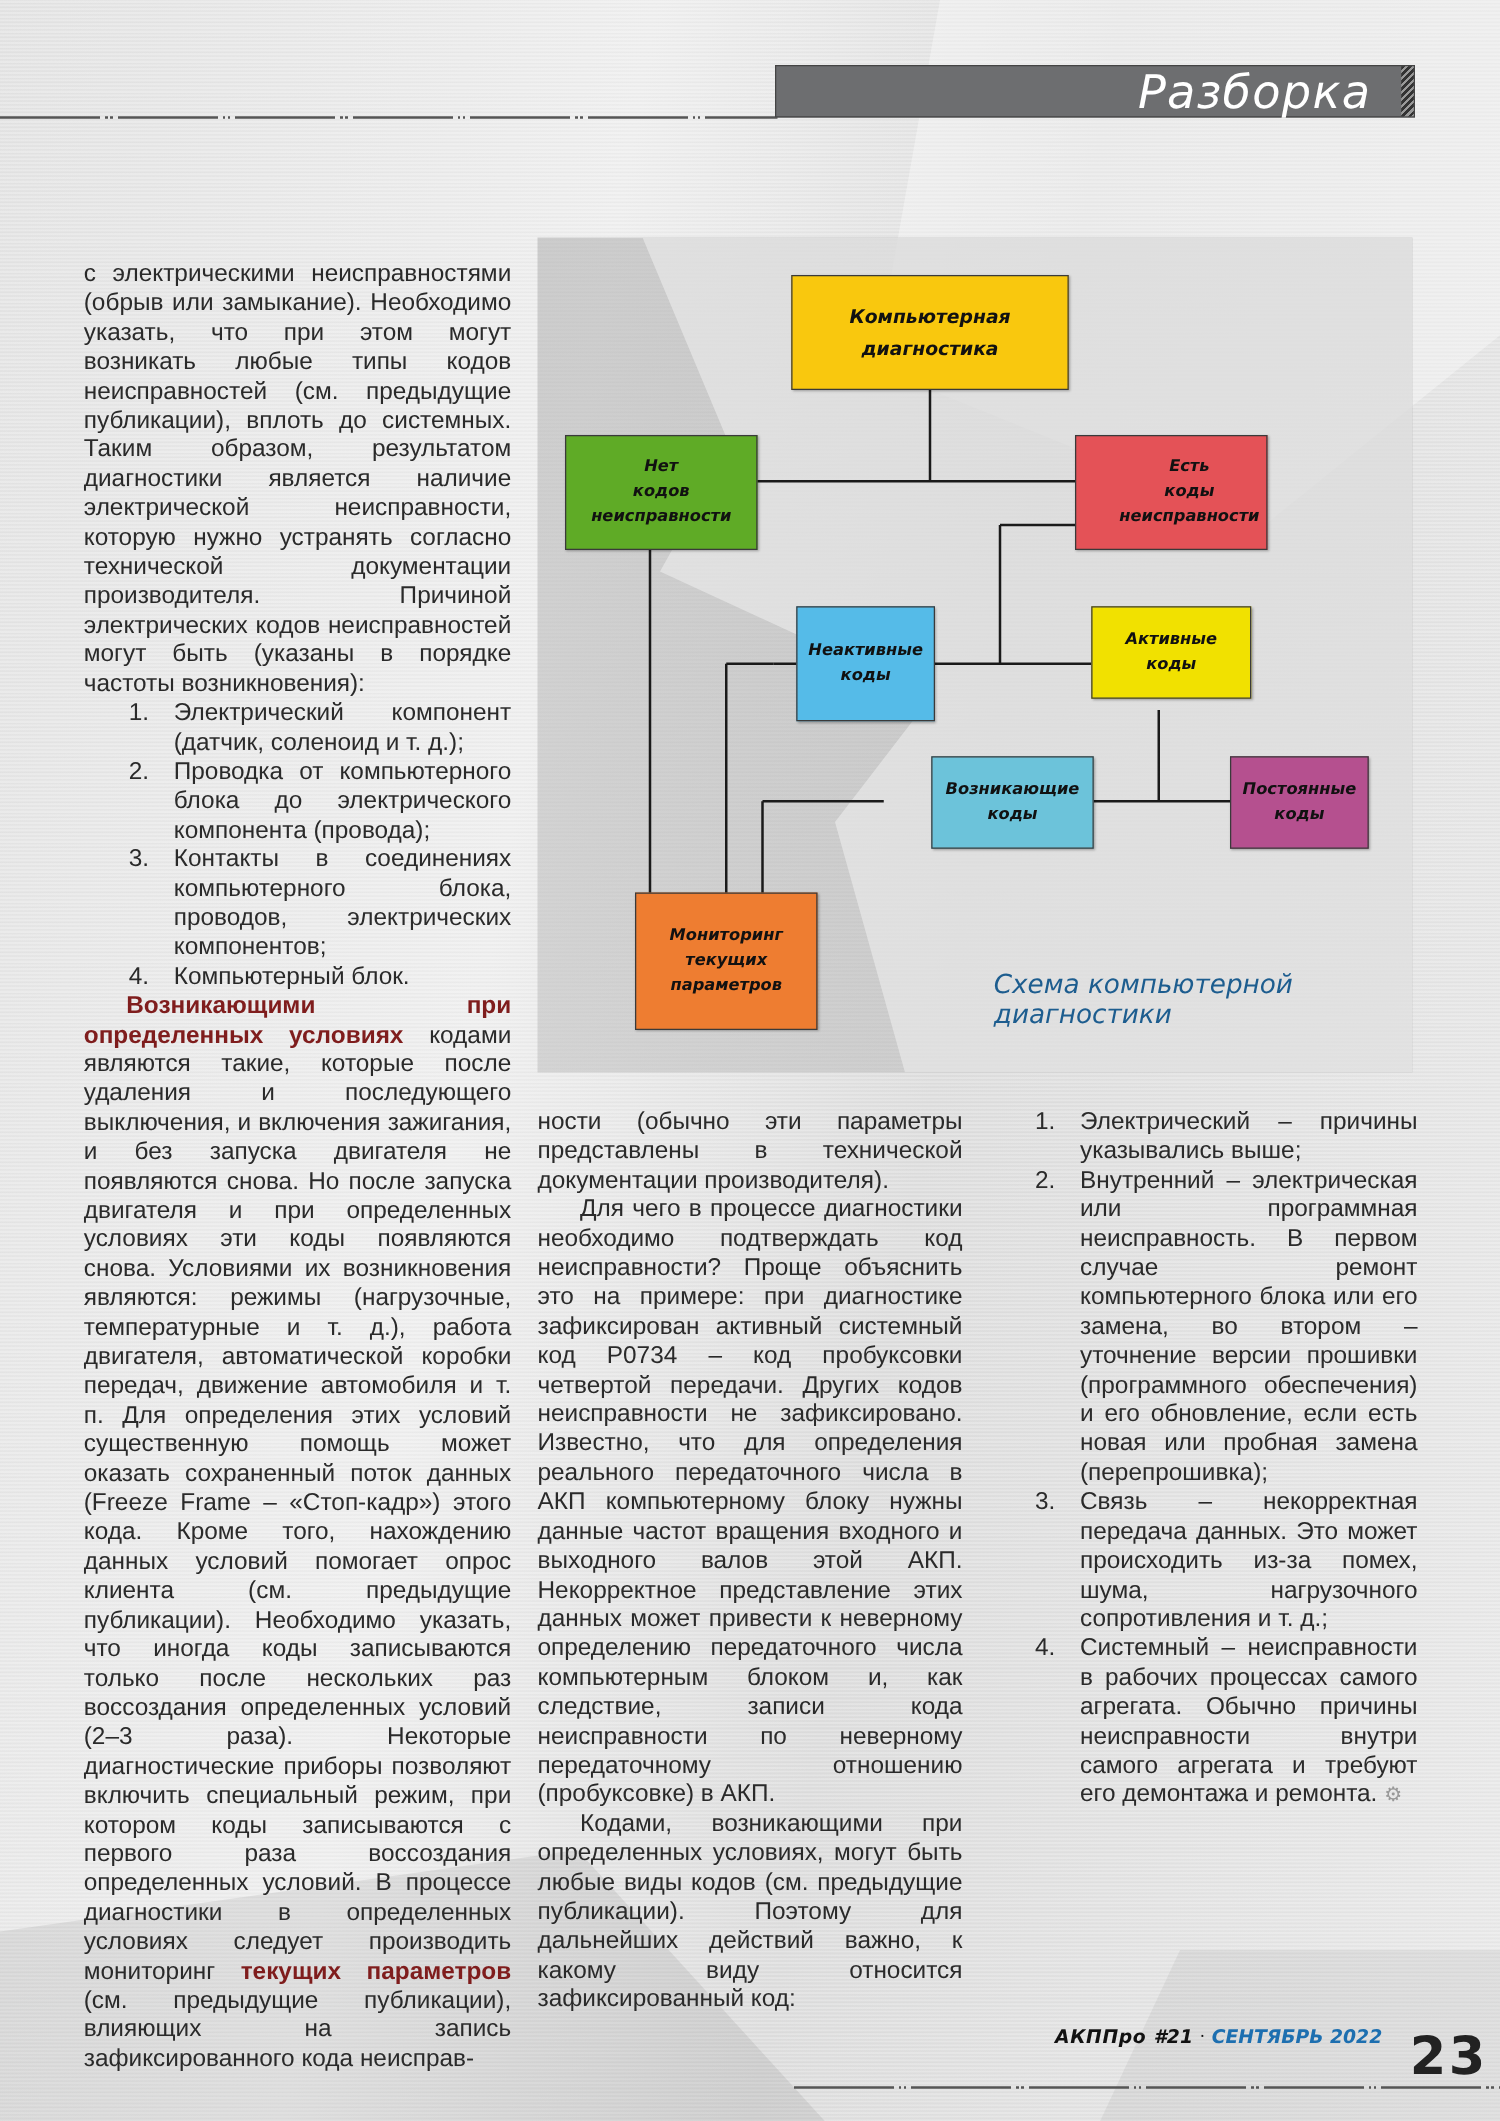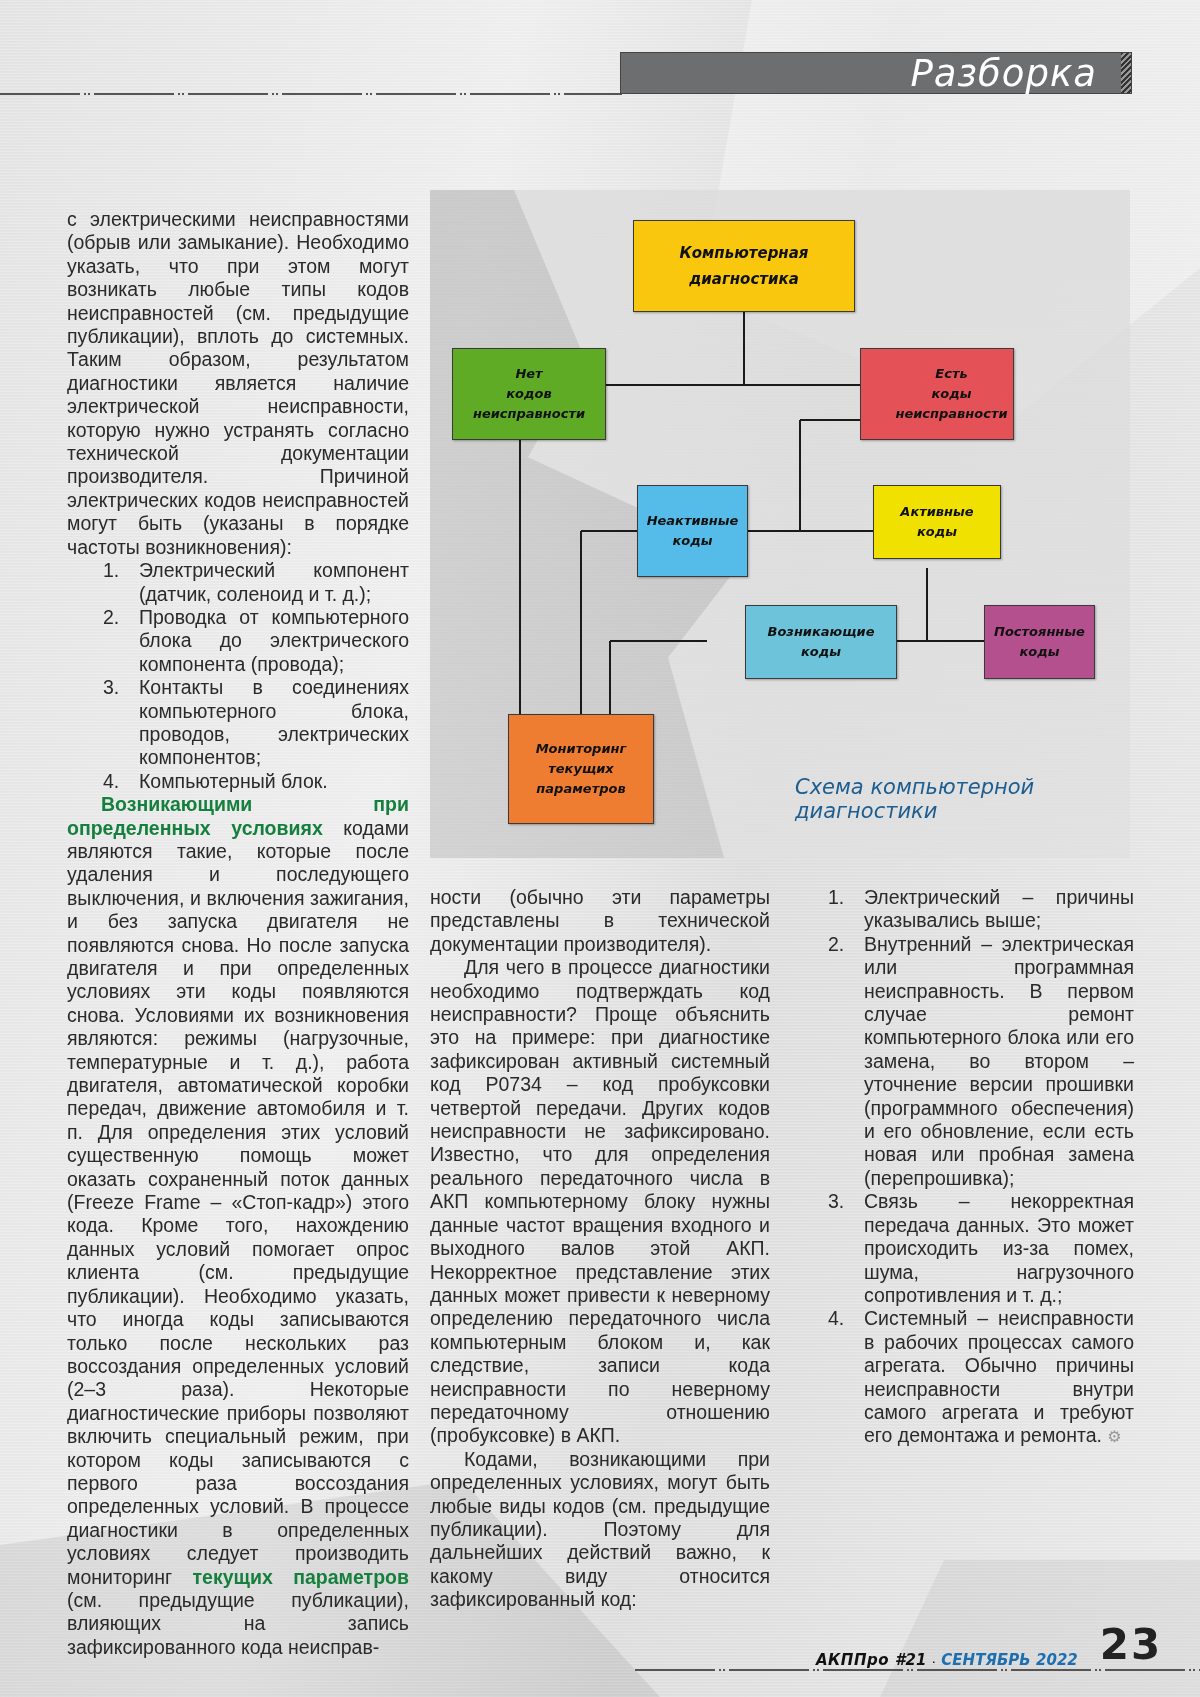--- a/index.html
+++ b/index.html
@@ -37,21 +37,21 @@
   .dash-rule.top { left: 0; top: 93px; width: 622px; }
   .dash-rule.bottom { left: 635px; top: 1669px; width: 565px; }
 
   
   .col { position: absolute; font-size: 19.5px; line-height: 23.4px; text-align: justify; margin-top: 12px; }
   .col p { margin: 0; }
   .col.left { left: 67px; top: 196px; width: 342px; }
   .col.mid { left: 430px; top: 874px; width: 340px; }
   .col.right { left: 822px; top: 874px; width: 312px; }
   .indent { text-indent: 34px; }
-  b { font-weight: bold; color: #15803d; }
+  b { font-weight: bold; color: #7f1d1d; }
   ol { margin: 0; padding: 0; list-style: none; }
   ol li { position: relative; }
   .col.left ol li { padding-left: 72px; }
   .col.left ol li .num { position: absolute; left: 36px; top: 0; }
   .col.right ol li { padding-left: 42px; }
   .col.right ol li .num { position: absolute; left: 6px; top: 0; }
   .gear { color: #999; font-size: 16px; }
 
   
   .diagram {
@@ -72,21 +72,21 @@
     box-shadow: 1px 1px 2px rgba(0,0,0,0.3);
   }
   .node.big { font-size: 15px; line-height: 26px; }
   .caption {
     position: absolute; left: 365px; top: 585px; color: #1d5d8f;
     font-family: "DejaVu Sans", sans-serif; font-style: italic; font-size: 21px; line-height: 24px;
     white-space: pre-line;
   }
 
   
-  .footer { position: absolute; left: 816px; top: 1620px; display: flex; align-items: flex-end; }
+  .footer { position: absolute; left: 844px; top: 1620px; display: flex; align-items: flex-start; }
   .footer .brand { font-family: "DejaVu Sans", sans-serif; font-weight: bold; font-style: italic; font-size: 15px; color: #111; letter-spacing: 0.5px; }
   .footer .issue { font-family: "DejaVu Sans", sans-serif; font-weight: bold; font-style: italic; font-size: 15px; color: #111; margin-left: 6px; }
   .footer .sep { font-size: 15px; color: #111; margin: 0 5px; }
   .footer .date { font-family: "DejaVu Sans", sans-serif; font-weight: bold; font-style: italic; font-size: 15px; color: #1d6fb0; }
   .footer .page { font-family: "DejaVu Sans", sans-serif; font-size: 42px; font-weight: 700; color: #222; margin-left: 22px; letter-spacing: 2px; }
 </style>
 </head>
 <body>
 
 <div class="bg-shape s1"></div>
@@ -140,21 +140,21 @@
   <div class="node" style="left: 22px; top: 158px; width: 154px; height: 92px; background: rgb(95, 171, 38);">Нет
 кодов
 неисправности</div>
   <div class="node" style="left: 430px; top: 158px; width: 154px; height: 92px; background: rgb(228, 82, 87); padding-left: 29px;">Есть
 коды
 неисправности</div>
   <div class="node" style="left: 207px; top: 295px; width: 111px; height: 92px; background: rgb(85, 187, 232);">Неактивные
 коды</div>
   <div class="node" style="left: 443px; top: 295px; width: 128px; height: 74px; background: rgb(241, 225, 0);">Активные
 коды</div>
-  <div class="node" style="left: 315px; top: 415px; width: 152px; height: 74px; background: rgb(108, 195, 218);">Возникающие
+  <div class="node" style="left: 315px; top: 415px; width: 130px; height: 74px; background: rgb(108, 195, 218);">Возникающие
 коды</div>
   <div class="node" style="left: 554px; top: 415px; width: 111px; height: 74px; background: rgb(181, 80, 143);">Постоянные
 коды</div>
   <div class="node" style="left: 78px; top: 524px; width: 146px; height: 110px; background: rgb(238, 125, 49);">Мониторинг
 текущих
 параметров</div>
 
   <div class="caption">Схема компьютерной
 диагностики</div>
 </div>

